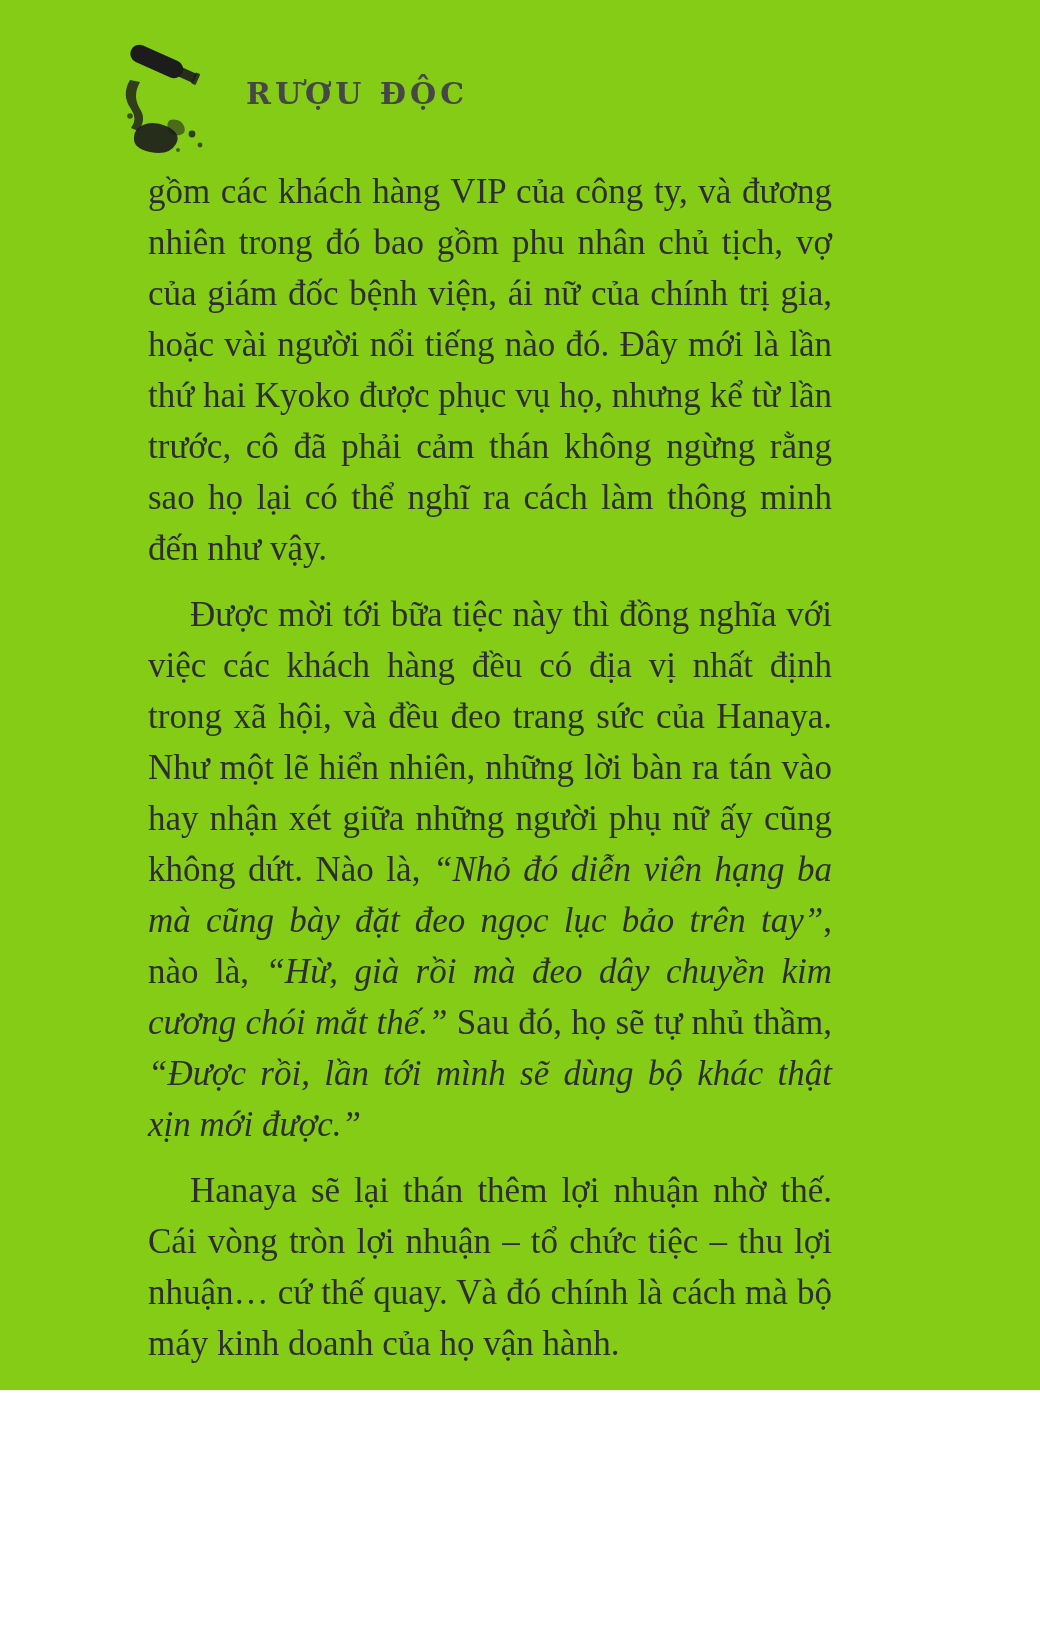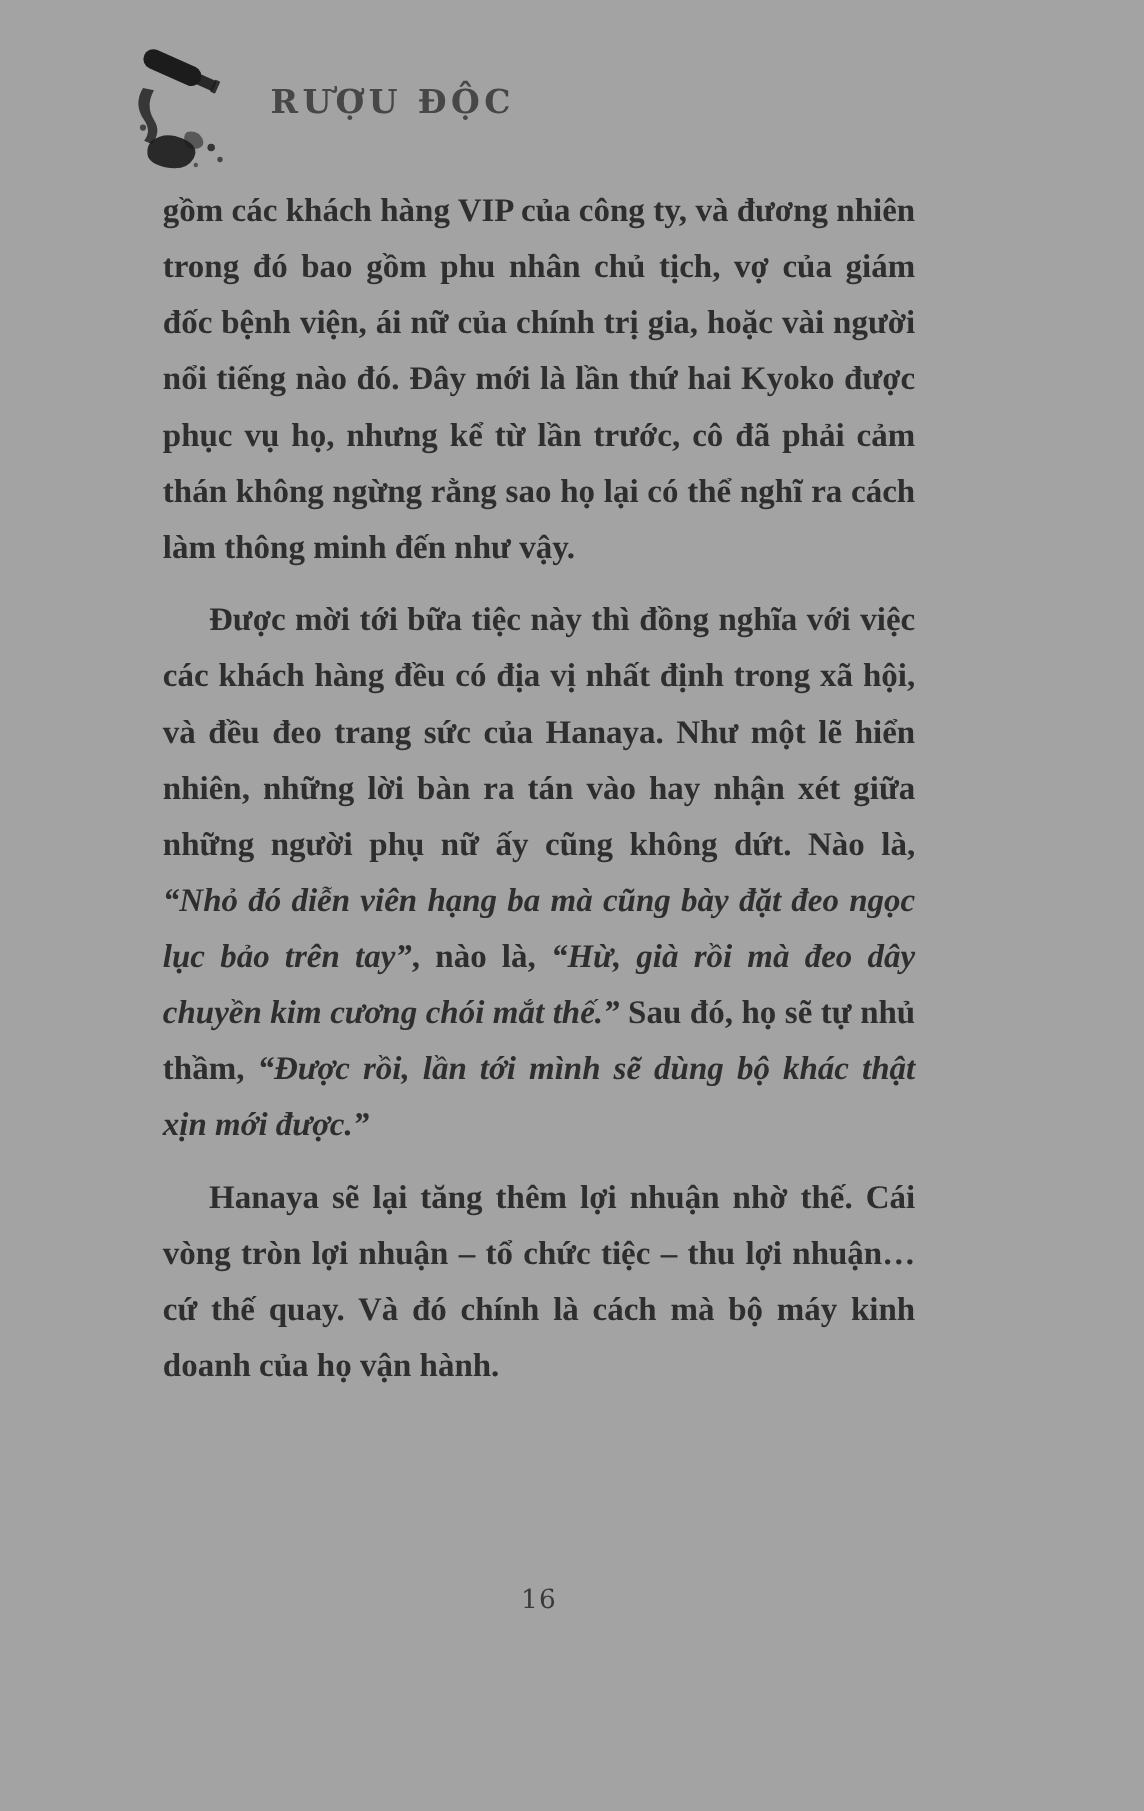--- a/index.html
+++ b/index.html
@@ -3,22 +3,22 @@
 <meta charset="utf-8">
 <style>
   html, body {
     margin: 0;
     padding: 0;
     background: #ffffff;
   }
   .page {
     position: relative;
     width: 1040px;
-    height: 1646px;
-    background: #a3a3a3;
+    height: 1390px;
+    background: #84cc16;
     font-family: "Liberation Serif", serif;
     color: #2b2b2b;
     overflow: hidden;
   }
   .page-header {
     position: absolute;
     top: 42px;
     left: 112px;
     display: flex;
     align-items: center;
@@ -38,25 +38,24 @@
     margin-top: -18px;
   }
   .text-block {
     position: absolute;
     top: 166px;
     left: 148px;
     width: 684px;
   }
   .para {
     margin: 0 0 15px 0;
-    font-size: 30px;
+    font-size: 35px;
     line-height: 51px;
     text-align: justify;
     color: #2e2e2e;
-    font-weight: bold;
   }
   .para.indent {
     text-indent: 42px;
   }
   .para em {
     font-style: italic;
   }
   .page-footer {
     position: absolute;
     top: 1440px;
@@ -100,21 +99,21 @@
     </span>
     <span class="book-title">RƯỢU ĐỘC</span>
   </header>
 
   <main class="text-block">
 
     <p class="para"><span>gồm các khách hàng VIP của công ty, và đương nhiên trong đó bao gồm phu nhân chủ tịch, vợ của giám đốc bệnh viện, ái nữ của chính trị gia, hoặc vài người nổi tiếng nào đó. Đây mới là lần thứ hai Kyoko được phục vụ họ, nhưng kể từ lần trước, cô đã phải cảm thán không ngừng rằng sao họ lại có thể nghĩ ra cách làm thông minh đến như vậy.</span></p>
 
     <p class="para indent"><span>Được mời tới bữa tiệc này thì đồng nghĩa với việc các khách hàng đều có địa vị nhất định trong xã hội, và đều đeo trang sức của Hanaya. Như một lẽ hiển nhiên, những lời bàn ra tán vào hay nhận xét giữa những người phụ nữ ấy cũng không dứt. Nào là, </span><em>“Nhỏ đó diễn viên hạng ba mà cũng bày đặt đeo ngọc lục bảo trên tay”</em><span>, nào là, </span><em>“Hừ, già rồi mà đeo dây chuyền kim cương chói mắt thế.”</em><span> Sau đó, họ sẽ tự nhủ thầm, </span><em>“Được rồi, lần tới mình sẽ dùng bộ khác thật xịn mới được.”</em></p>
 
-    <p class="para indent"><span>Hanaya sẽ lại tăng thêm lợi nhuận nhờ thế. Cái vòng tròn lợi nhuận – tổ chức tiệc – thu lợi nhuận… cứ thế quay. Và đó chính là cách mà bộ máy kinh doanh của họ vận hành.</span></p>
+    <p class="para indent"><span>Hanaya sẽ lại thán thêm lợi nhuận nhờ thế. Cái vòng tròn lợi nhuận – tổ chức tiệc – thu lợi nhuận… cứ thế quay. Và đó chính là cách mà bộ máy kinh doanh của họ vận hành.</span></p>
 
 
   </main>
 
   <footer class="page-footer">
     <span class="page-number">16</span>
   </footer>
 
 </div>
 

